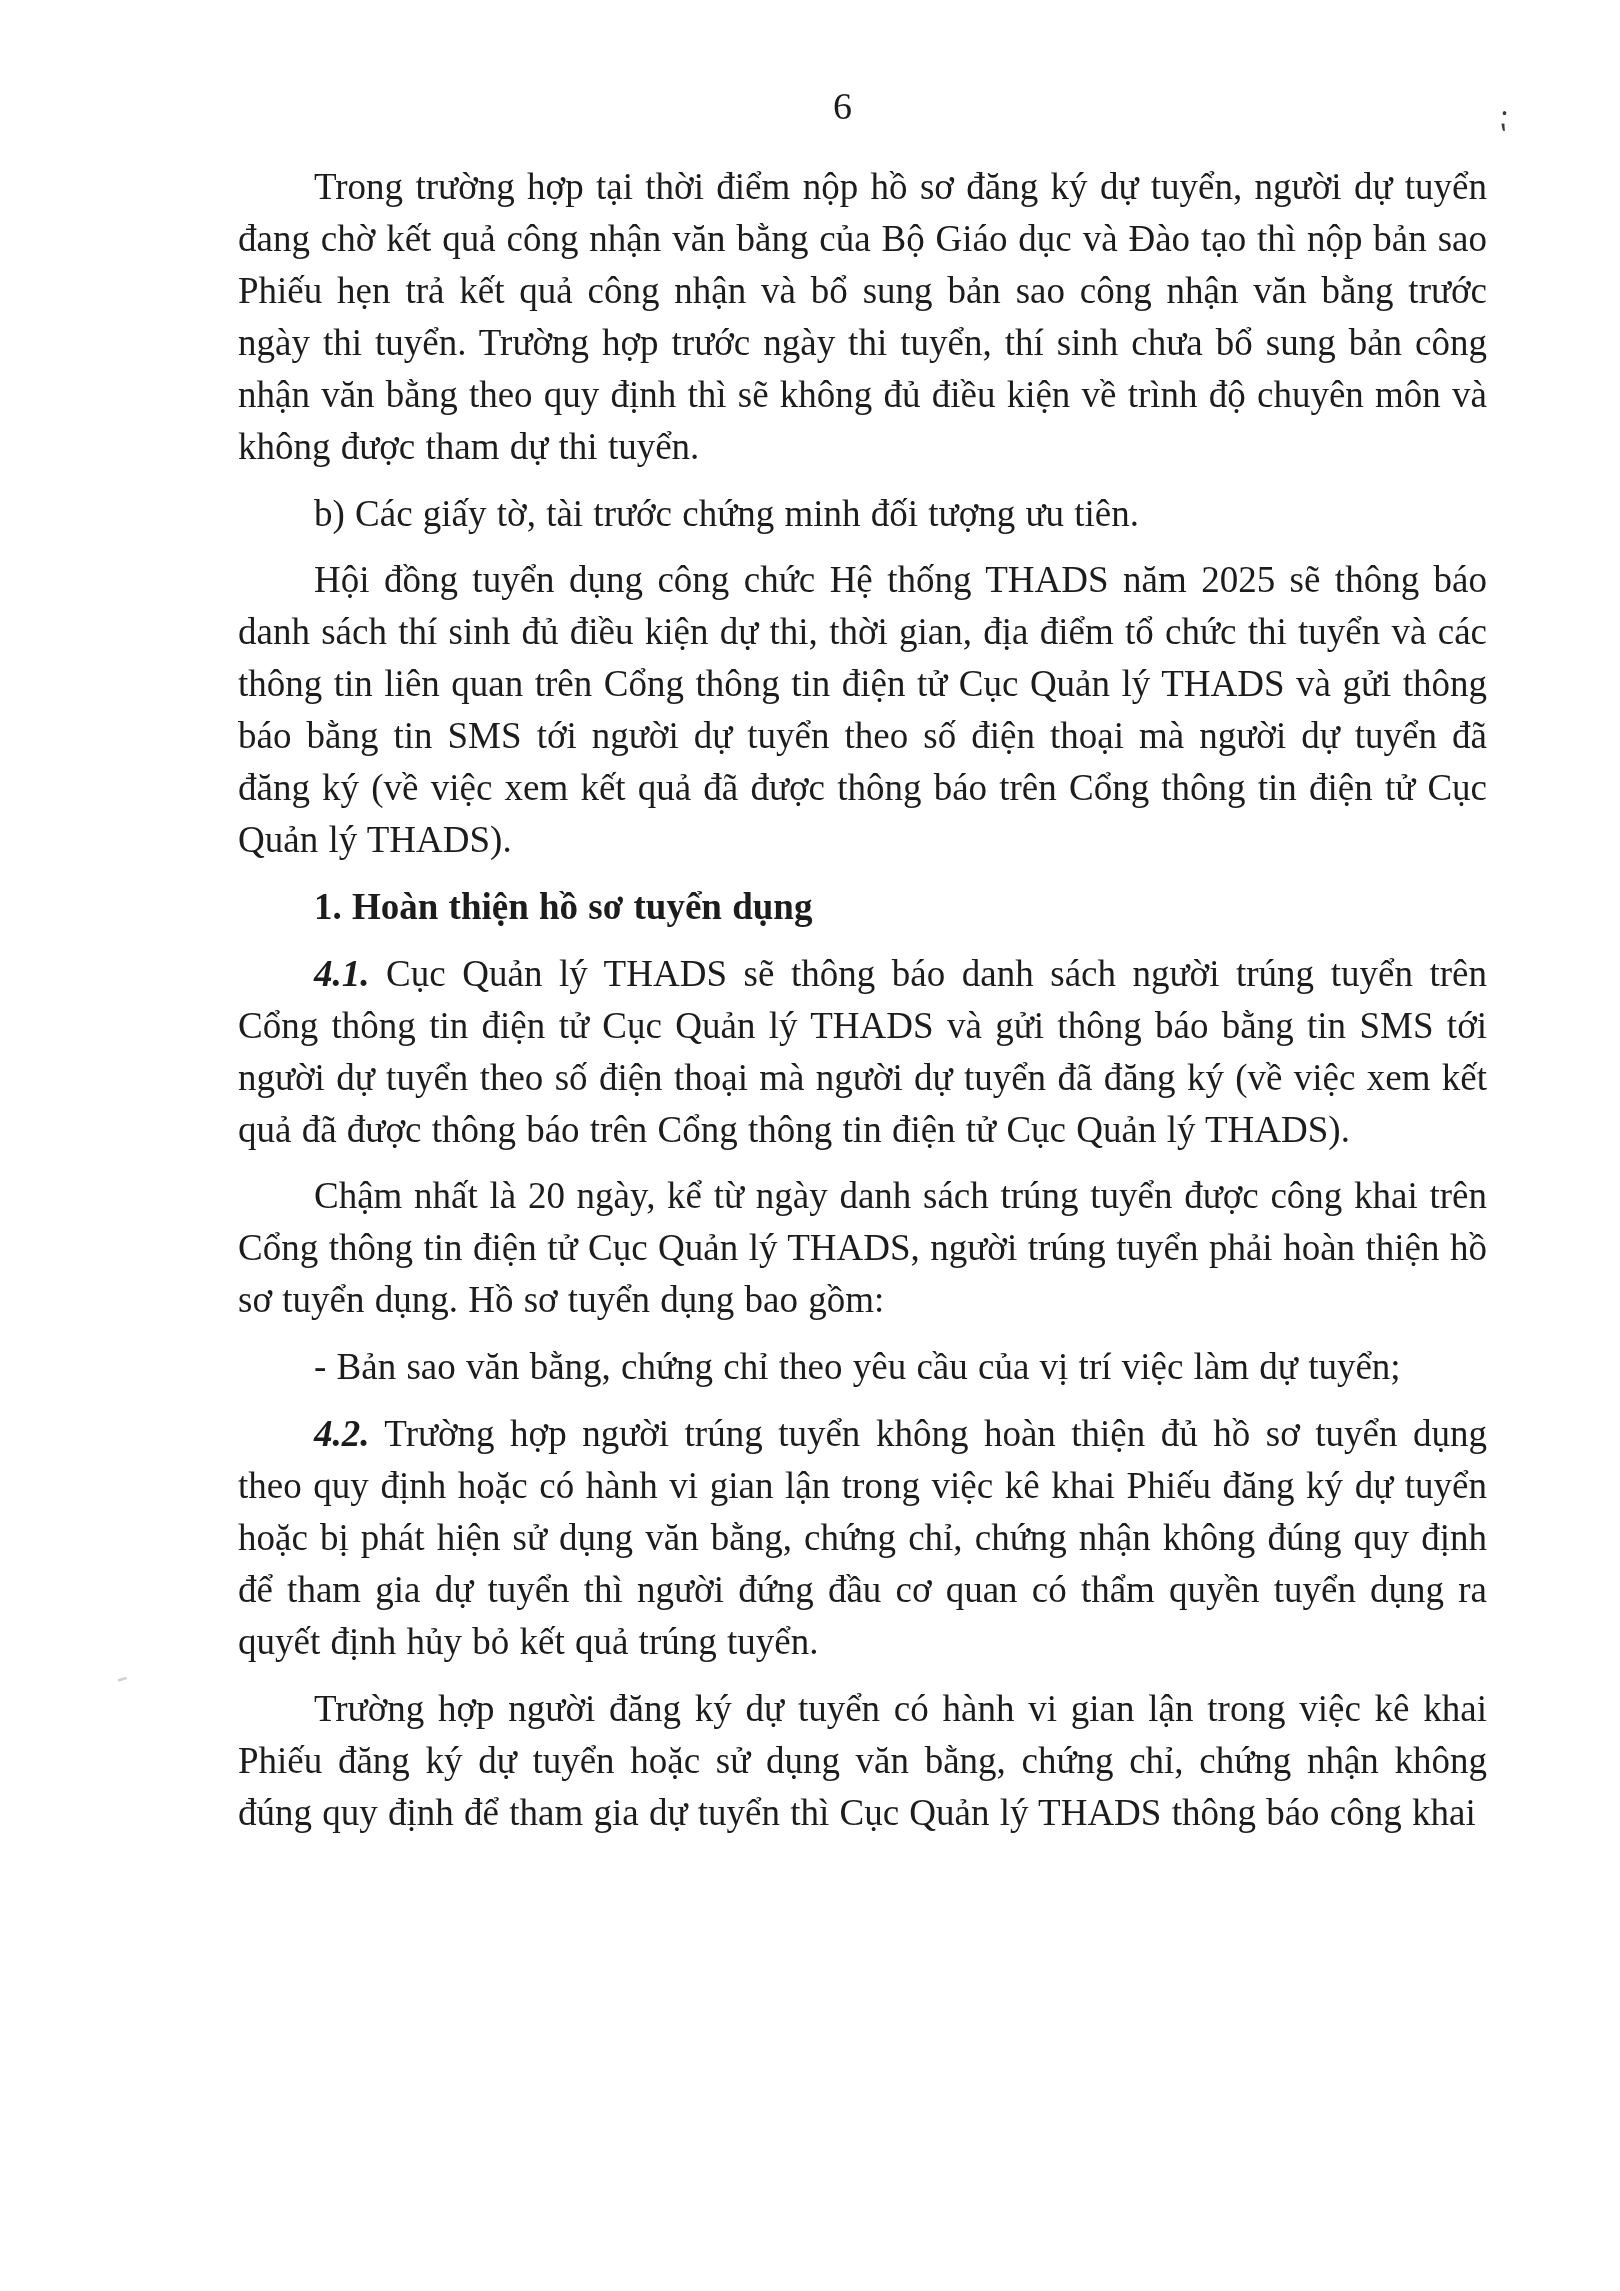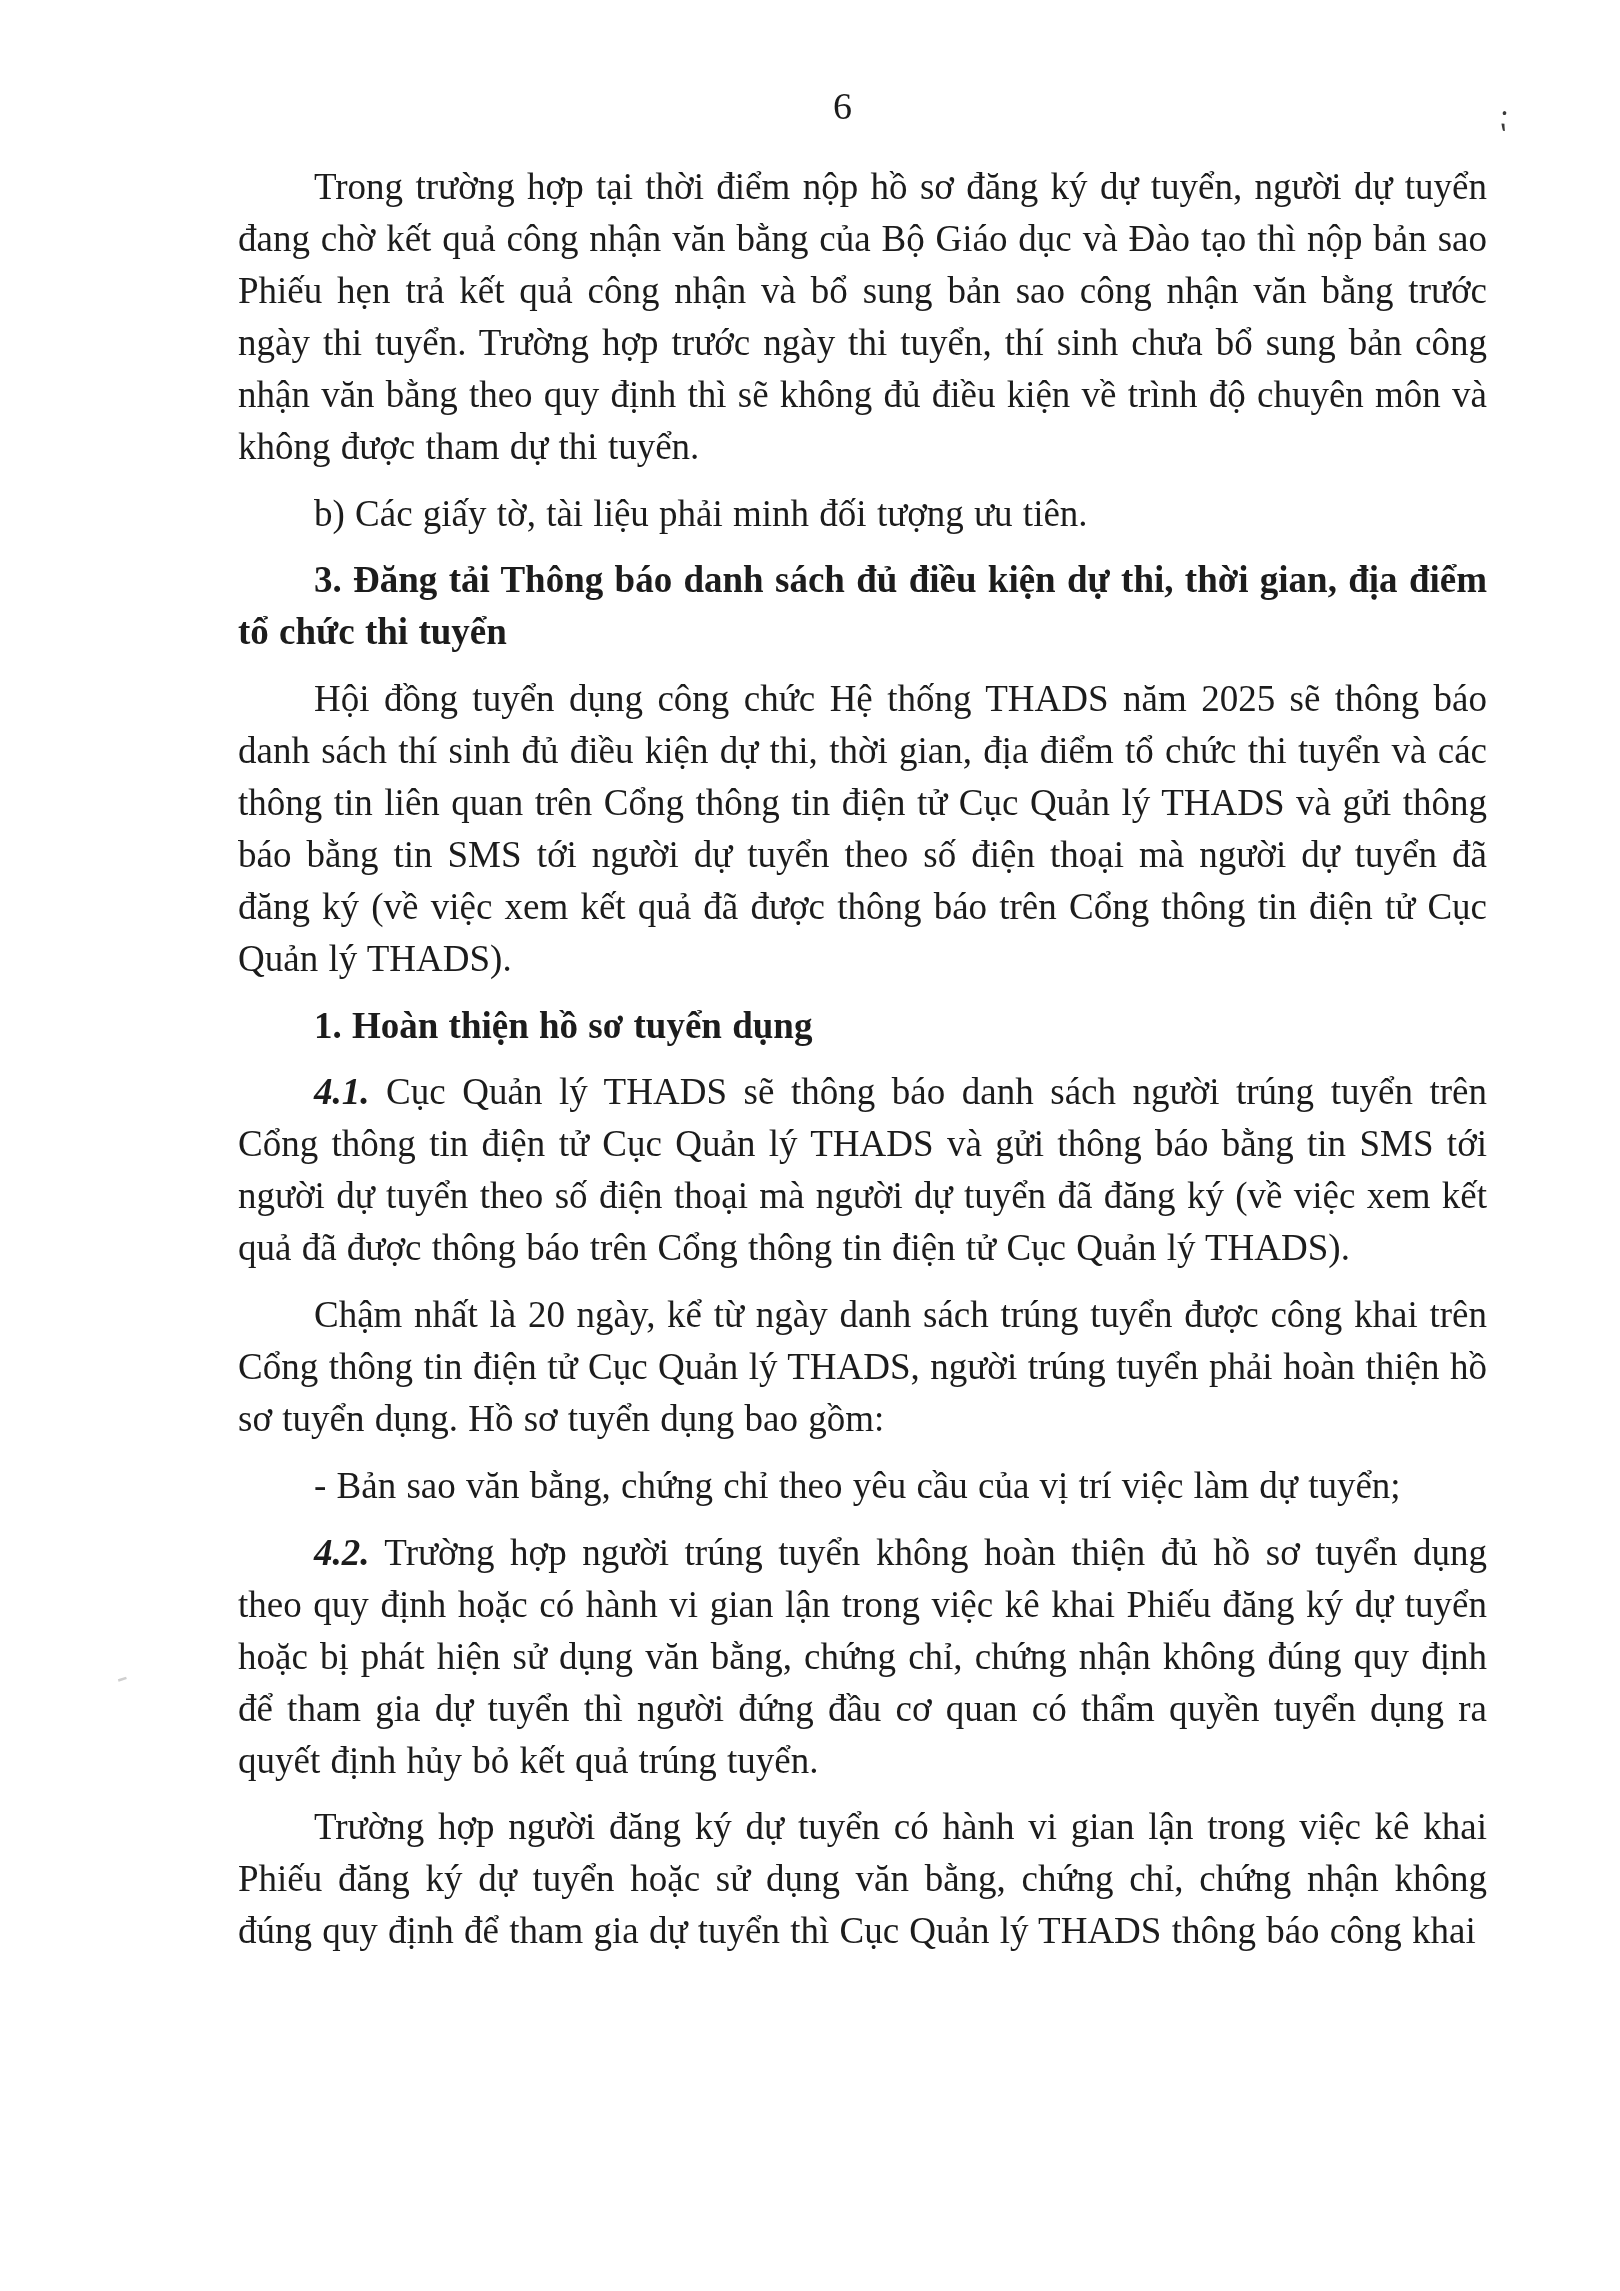--- a/index.html
+++ b/index.html
@@ -73,23 +73,22 @@
 
   <div class="page-number">6</div>
 
   <span class="artifact artifact-top-right">⁏</span>
   <span class="artifact artifact-left-margin">‐</span>
 
   <div class="doc-body">
 
     <p class="para"><span>Trong trường hợp tại thời điểm nộp hồ sơ đăng ký dự tuyển, người dự tuyển đang chờ kết quả công nhận văn bằng của Bộ Giáo dục và Đào tạo thì nộp bản sao Phiếu hẹn trả kết quả công nhận và bổ sung bản sao công nhận văn bằng trước ngày thi tuyển. Trường hợp trước ngày thi tuyển, thí sinh chưa bổ sung bản công nhận văn bằng theo quy định thì sẽ không đủ điều kiện về trình độ chuyên môn và không được tham dự thi tuyển.</span></p>
 
-    <p class="para"><span>b) Các giấy tờ, tài liệu phải minh đối tượng ưu tiên.</span></p>
+    <p class="para"><span>b) Các giấy tờ, tài trước chứng minh đối tượng ưu tiên.</span></p>
 
-    <p class="para heading"><span>3. Đăng tải Thông báo danh sách đủ điều kiện dự thi, thời gian, địa điểm tổ chức thi tuyển</span></p>
 
     <p class="para"><span>Hội đồng tuyển dụng công chức Hệ thống THADS năm 2025 sẽ thông báo danh sách thí sinh đủ điều kiện dự thi, thời gian, địa điểm tổ chức thi tuyển và các thông tin liên quan trên Cổng thông tin điện tử Cục Quản lý THADS và gửi thông báo bằng tin SMS tới người dự tuyển theo số điện thoại mà người dự tuyển đã đăng ký (về việc xem kết quả đã được thông báo trên Cổng thông tin điện tử Cục Quản lý THADS).</span></p>
 
     <p class="para heading"><span>1. Hoàn thiện hồ sơ tuyển dụng</span></p>
 
     <p class="para"><span class="lead-num">4.1.</span><span> Cục Quản lý THADS sẽ thông báo danh sách người trúng tuyển trên Cổng thông tin điện tử Cục Quản lý THADS và gửi thông báo bằng tin SMS tới người dự tuyển theo số điện thoại mà người dự tuyển đã đăng ký (về việc xem kết quả đã được thông báo trên Cổng thông tin điện tử Cục Quản lý THADS).</span></p>
 
     <p class="para"><span>Chậm nhất là 20 ngày, kể từ ngày danh sách trúng tuyển được công khai trên Cổng thông tin điện tử Cục Quản lý THADS, người trúng tuyển phải hoàn thiện hồ sơ tuyển dụng. Hồ sơ tuyển dụng bao gồm:</span></p>
 
     <p class="para"><span>- Bản sao văn bằng, chứng chỉ theo yêu cầu của vị trí việc làm dự tuyển;</span></p>

